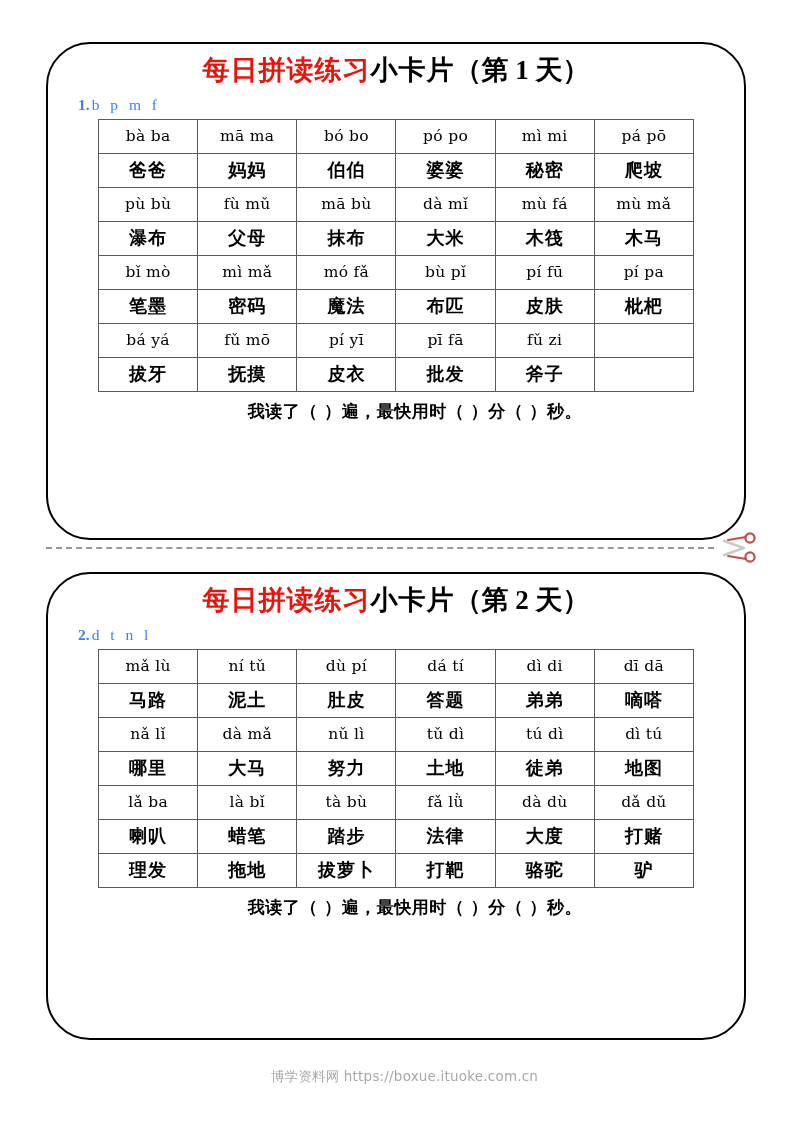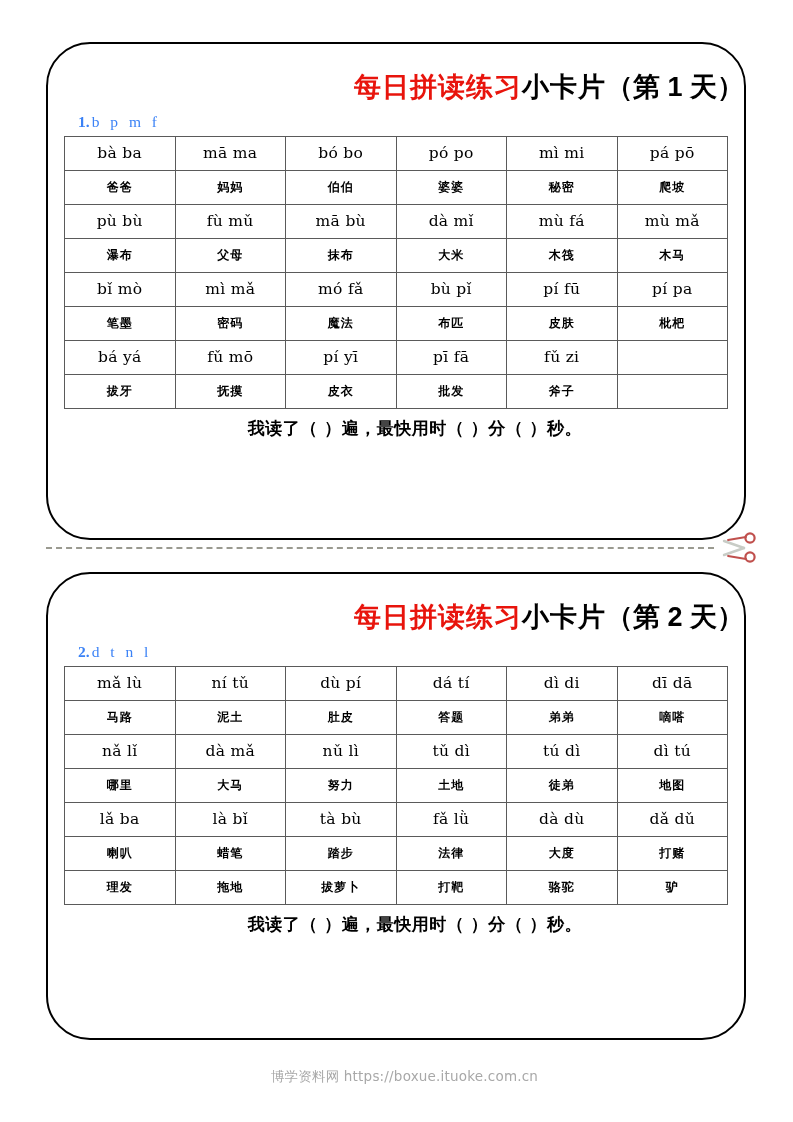--- a/index.html
+++ b/index.html
@@ -31,28 +31,28 @@
     border: 2px solid #000000;
     border-radius: 44px;
     box-sizing: border-box;
     background: #ffffff;
   }
   #card-1 { top: 42px; height: 498px; }
   #card-2 { top: 572px; height: 468px; }
 
   
   .card-title {
-    text-align: right;
-    margin-top: 27px;
+    text-align: center;
+    margin-top: 10px;
     font-size: 27px;
     font-weight: bold;
     letter-spacing: 0px;
     white-space: nowrap;
     line-height: 1.25;
-    font-family: Liberation Sans, sans-serif;
+    font-family: Liberation Serif, serif;
   }
   .title-red {
     color: #e8140c;
     font-weight: bold;
     letter-spacing: 1px;
   }
   .title-black {
     color: #000000;
     font-weight: bold;
     letter-spacing: 1px;
@@ -75,42 +75,42 @@
   .group-heading .letters {
     font-weight: normal;
     letter-spacing: 3.5px;
     margin-left: 2px;
   }
 
   
   table.pinyin-table {
     border-collapse: collapse;
     margin: 0 auto;
-    width: 664px;
+    width: 596px;
     table-layout: fixed;
     border: 1.6px solid #3a3a3a;
   }
   table.pinyin-table td {
     border: 1.2px solid #5a5a5a;
     height: 33px;
     text-align: center;
     vertical-align: middle;
     padding: 0 1px;
     overflow: hidden;
     white-space: nowrap;
   }
   td.pinyin {
     font-family: "DejaVu Serif", "Liberation Serif", serif;
     font-size: 15.5px;
     color: #000;
     letter-spacing: 0.3px;
   }
   td.hanzi {
     font-family: "DejaVu Sans", "Liberation Sans", sans-serif;
-    font-size: 12px;
+    font-size: 18px;
     font-weight: bold;
     color: #000;
     letter-spacing: 1px;
   }
   td.empty { }
 
   
   .card-footer {
     margin: 8px 0 0 38px;
     font-size: 17px;

